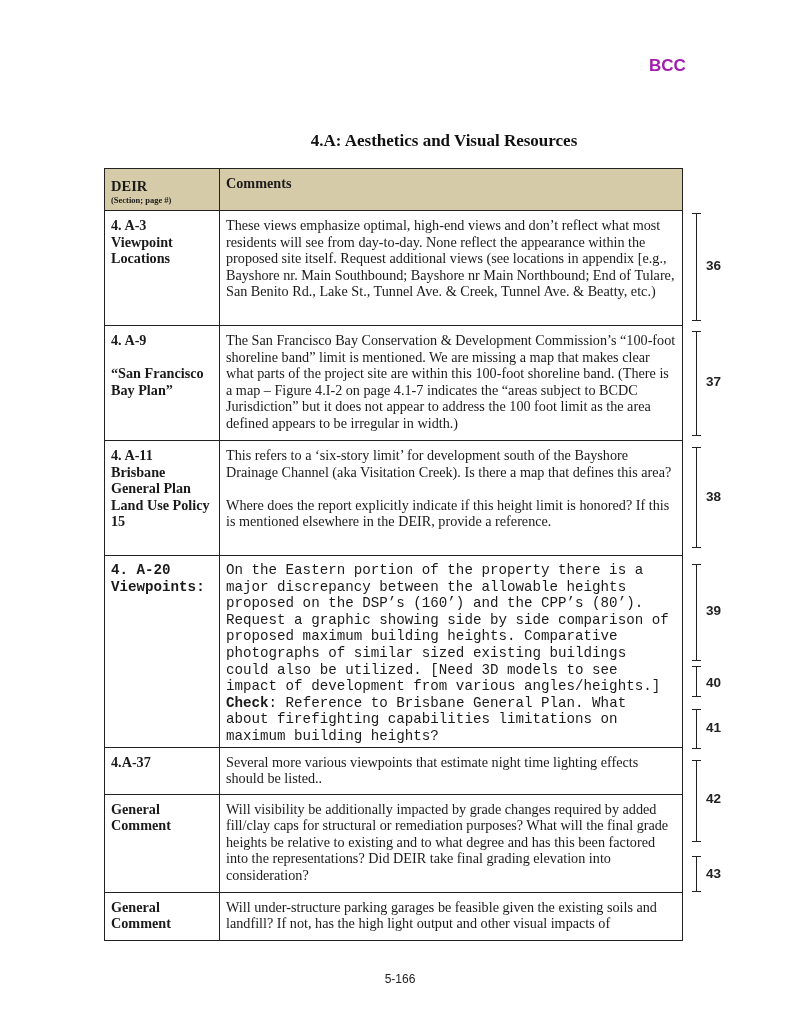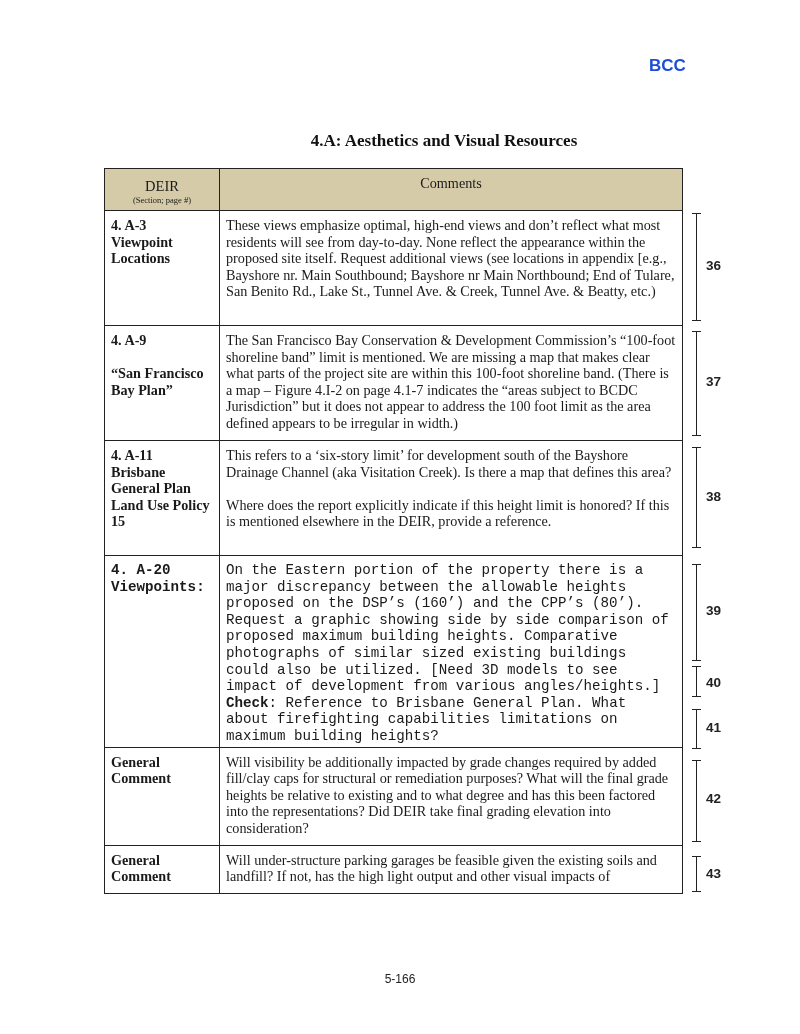--- a/index.html
+++ b/index.html
@@ -1,28 +1,28 @@
 <!DOCTYPE html>
 <html><head>
 <meta charset="utf-8">
 <style>
   html, body { margin: 0; padding: 0; background: #ffffff; }
   body { width: 800px; height: 1034px; position: relative; overflow: hidden;
          font-family: "Liberation Serif", "DejaVu Serif", serif; color: #1a1a1a; }
   .bcc { position: absolute; left: 649px; top: 56px; font-family: "Liberation Sans", "DejaVu Sans", sans-serif;
-         font-weight: bold; font-size: 17px; color: #1d4ed8; }
+         font-weight: bold; font-size: 17px; color: #a21caf; }
   .title { position: absolute; left: 0; width: 800px; top: 131px; text-align: center;
            font-weight: bold; font-size: 17px; color: #111; margin-left: 44px; }
   table.comments { position: absolute; left: 104px; top: 168px; width: 578px;
            border-collapse: collapse; table-layout: fixed; }
   table.comments td, table.comments th { border: 1.5px solid #222; vertical-align: top;
            padding: 6px 6px 2px 6px; font-size: 14.2px; line-height: 16.6px; }
   table.comments col.c1 { width: 115px; }
   table.comments col.c2 { width: 463px; }
-  th { background: #d6cba8; font-weight: normal; text-align: center; }
+  th { background: #d6cba8; font-weight: bold; text-align: left; }
   th .hdr-main { font-size: 14.5px; display: block; margin-top: 3px; }
   th .hdr-sub { font-size: 8.5px; display: block; line-height: 10px; }
   th.c2h { vertical-align: top; padding-top: 9px; }
   td.sec { font-weight: bold; }
   .sec-line { display: block; }
   .gap { display: block; height: 16.6px; }
   .para-gap { display: block; height: 16.6px; }
   .brackets { position: absolute; left: 690px; top: 0; width: 60px; height: 784px; }
   .br { position: absolute; left: 6px; width: 10px; border-left: 1.6px solid #222; }
   .br::before, .br::after { content: ""; position: absolute; left: -5.5px; width: 9px; border-top: 1.6px solid #222; }
@@ -98,20 +98,28 @@
     <tr style="height:150px;font-family:Liberation Mono, monospace;">
       <td class="sec">
         <span class="sec-line">4. A-20</span>
         <span class="sec-line">Viewpoints:</span>
       </td>
       <td>
         <span>On the Eastern portion of the property there is a major discrepancy between the allowable heights proposed on the DSP’s (160’) and the CPP’s (80’). Request a graphic showing side by side comparison of proposed maximum building heights. Comparative photographs of similar sized existing buildings could also be utilized.  [Need 3D models to see impact of development from various angles/heights.] </span><b>Check</b><span>: Reference to Brisbane General Plan.  What about firefighting capabilities limitations on maximum building heights?</span>
       </td>
     </tr>
 
+    <tr style="height:47px;">
+      <td class="sec">
+        <span class="sec-line">4.A-37</span>
+      </td>
+      <td>
+        <span>Several more various viewpoints that estimate night time lighting effects should be listed..</span>
+      </td>
+    </tr>
 
     <tr style="height:98px;">
       <td class="sec">
         <span class="sec-line">General</span>
         <span class="sec-line">Comment</span>
       </td>
       <td>
         <span>Will visibility be additionally impacted by grade changes required by added fill/clay caps for structural or remediation purposes?  What will the final grade heights be relative to existing and to what degree and has this been factored into the representations? Did DEIR take final grading elevation into consideration?</span>
       </td>
     </tr>

